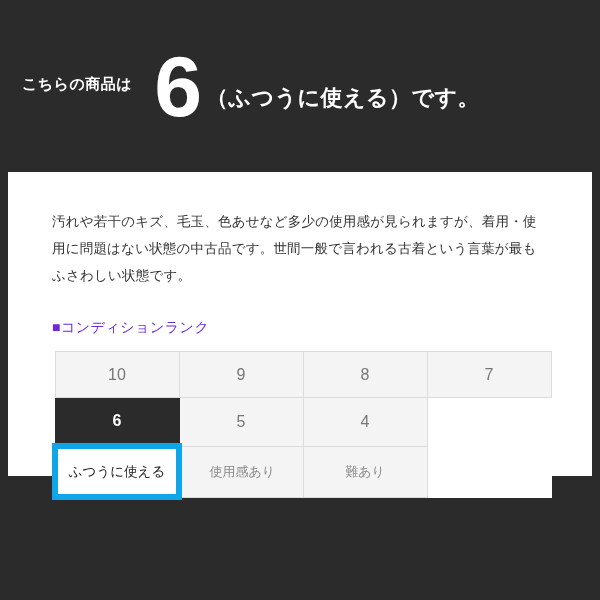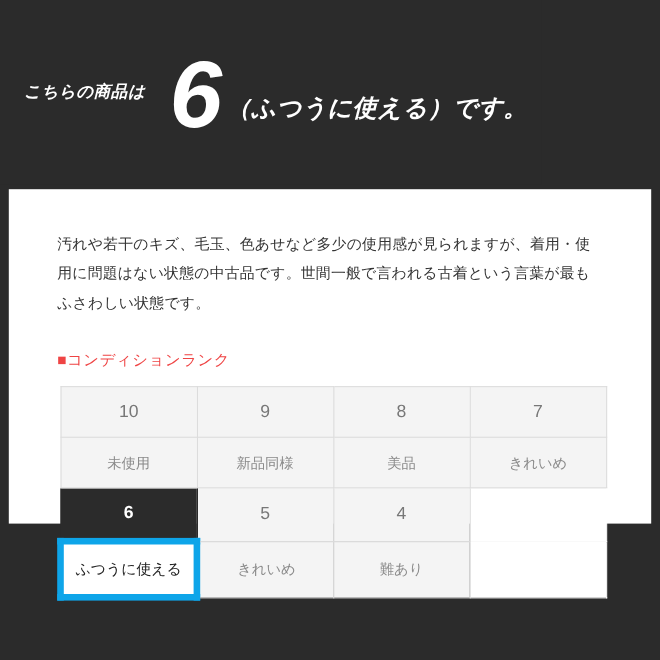--- a/index.html
+++ b/index.html
@@ -26,21 +26,20 @@
     position: absolute;
     left: 0;
     top: 0;
     width: 492px;
     height: 168px;
     background: #2b2b2b;
     display: flex;
     align-items: center;
     justify-content: center;
     box-sizing: border-box;
-    font-style: italic;
   }
   .header-inner {
     display: flex;
     align-items: center;
     color: #ffffff;
     padding-left: 10px;
   }
   .header-lead {
     font-size: 15px;
     font-weight: bold;
@@ -79,21 +78,21 @@
   }
   .description {
     font-size: 13.5px;
     line-height: 2.0;
     color: #333333;
     letter-spacing: 0.2px;
     margin: 0 0 30px 0;
   }
   .section-title {
     font-size: 14px;
-    color: #ef4444;
+    color: #6d28d9;
     font-weight: normal;
     letter-spacing: 0.5px;
     margin: 16px 0 14px 0;
   }
 
   
   .rank-table {
     border-collapse: collapse;
     table-layout: fixed;
     width: 492px;
@@ -162,34 +161,28 @@
 
     <table class="rank-table">
       <tbody>
         <tr>
           <td class="num">10</td>
           <td class="num">9</td>
           <td class="num">8</td>
           <td class="num">7</td>
         </tr>
         <tr>
-          <td class="lbl">未使用</td>
-          <td class="lbl">新品同様</td>
-          <td class="lbl">美品</td>
-          <td class="lbl">きれいめ</td>
-        </tr>
-        <tr>
           <td class="active-num">6</td>
           <td class="num">5</td>
           <td class="num">4</td>
           <td class="empty-edge"></td>
         </tr>
         <tr>
           <td class="active-lbl">ふつうに使える</td>
-          <td class="lbl">きれいめ</td>
+          <td class="lbl">使用感あり</td>
           <td class="lbl">難あり</td>
           <td class="empty"></td>
         </tr>
       </tbody>
     </table>
   </div>
 
 </div>
 
 </body></html>

